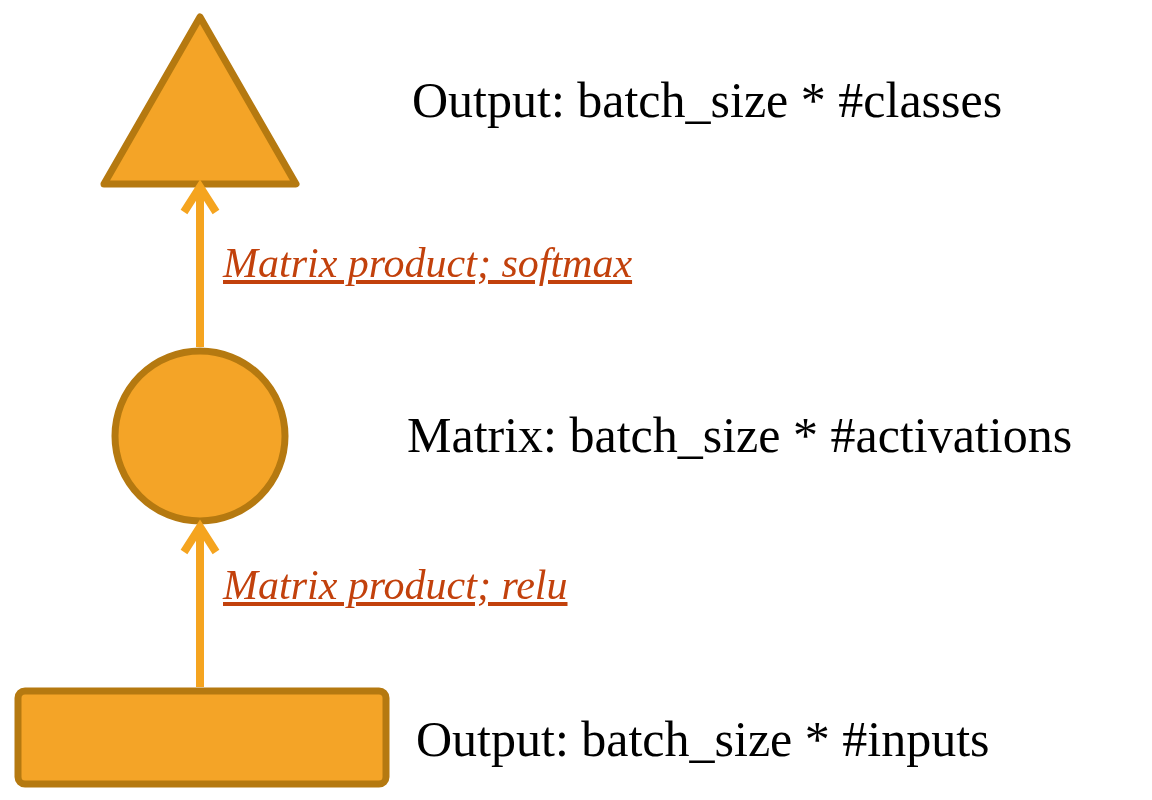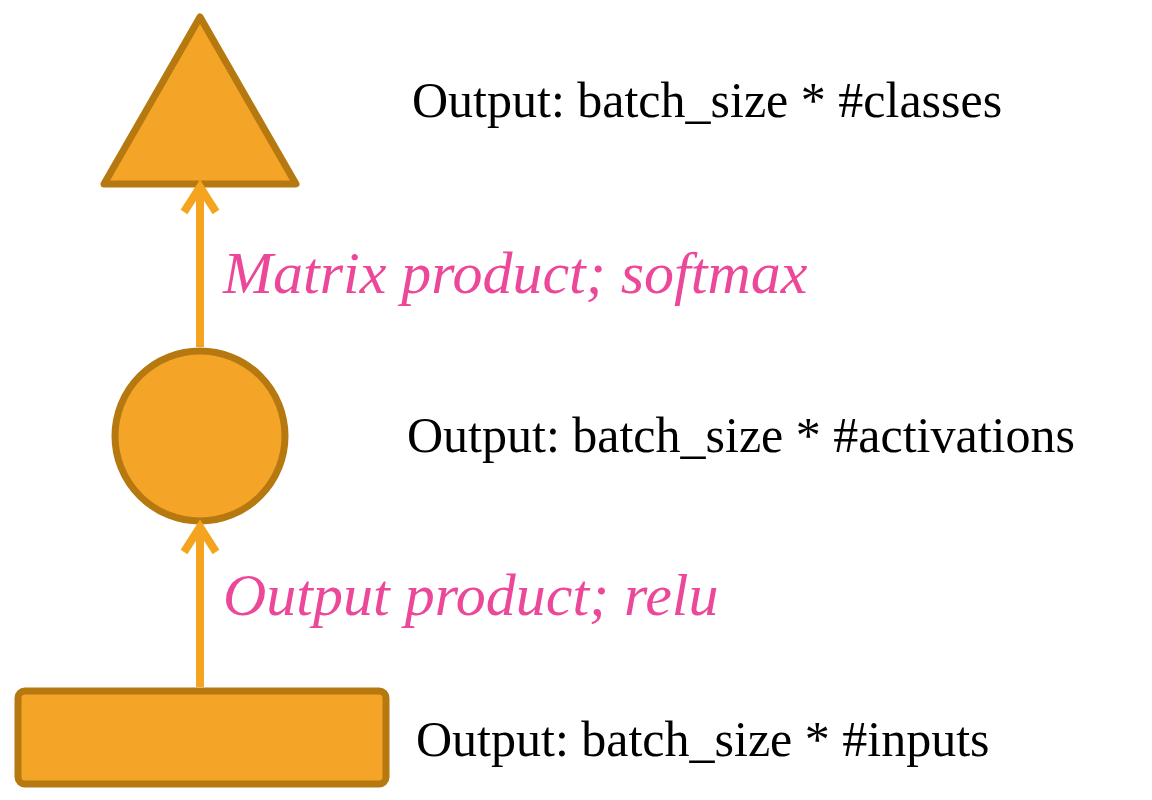--- a/index.html
+++ b/index.html
@@ -23,25 +23,26 @@
   .node-label {
     position: absolute;
     color: #000000;
     font-size: 50px;
     line-height: 1.1;
     white-space: nowrap;
     letter-spacing: 0px;
   }
   .edge-label {
     position: absolute;
-    color: #ec4899;
-    font-size: 60px;
+    color: #c2410c;
+    font-size: 42px;
     font-style: italic;
     line-height: 1.1;
     white-space: nowrap;
+    text-decoration: underline;
   }
   .label-output { left: 412px; top: 73px; }
   .label-hidden { left: 407px; top: 408px; }
   .label-input  { left: 416px; top: 712px; }
   .label-softmax { left: 223px; top: 240px; }
   .label-relu    { left: 223px; top: 562px; }
 </style>
 </head>
 <body>
 
@@ -61,21 +62,21 @@
     <g stroke-width="8" fill="none" stroke-linecap="butt" stroke="#F5A41F">
       <line x1="200" y1="687" x2="200" y2="530" stroke="#F5A41F"></line>
       <polyline points="184,552 200,527 216,552" fill="none" stroke="#F5A41F"></polyline>
     </g>
 
     <rect x="18" y="691" width="368" height="93" rx="7" stroke-width="7" fill="#F4A427" stroke="#B57910"></rect>
   </svg>
 
   <div class="node-label label-output">Output: batch_size * #classes</div>
 
-  <div class="node-label label-hidden">Output: batch_size * #activations</div>
+  <div class="node-label label-hidden">Matrix: batch_size * #activations</div>
 
   <div class="node-label label-input">Output: batch_size * #inputs</div>
 
   <div class="edge-label label-softmax">Matrix product; softmax</div>
 
-  <div class="edge-label label-relu">Output product; relu</div>
+  <div class="edge-label label-relu">Matrix product; relu</div>
 
 </div>
 
 </body></html>

